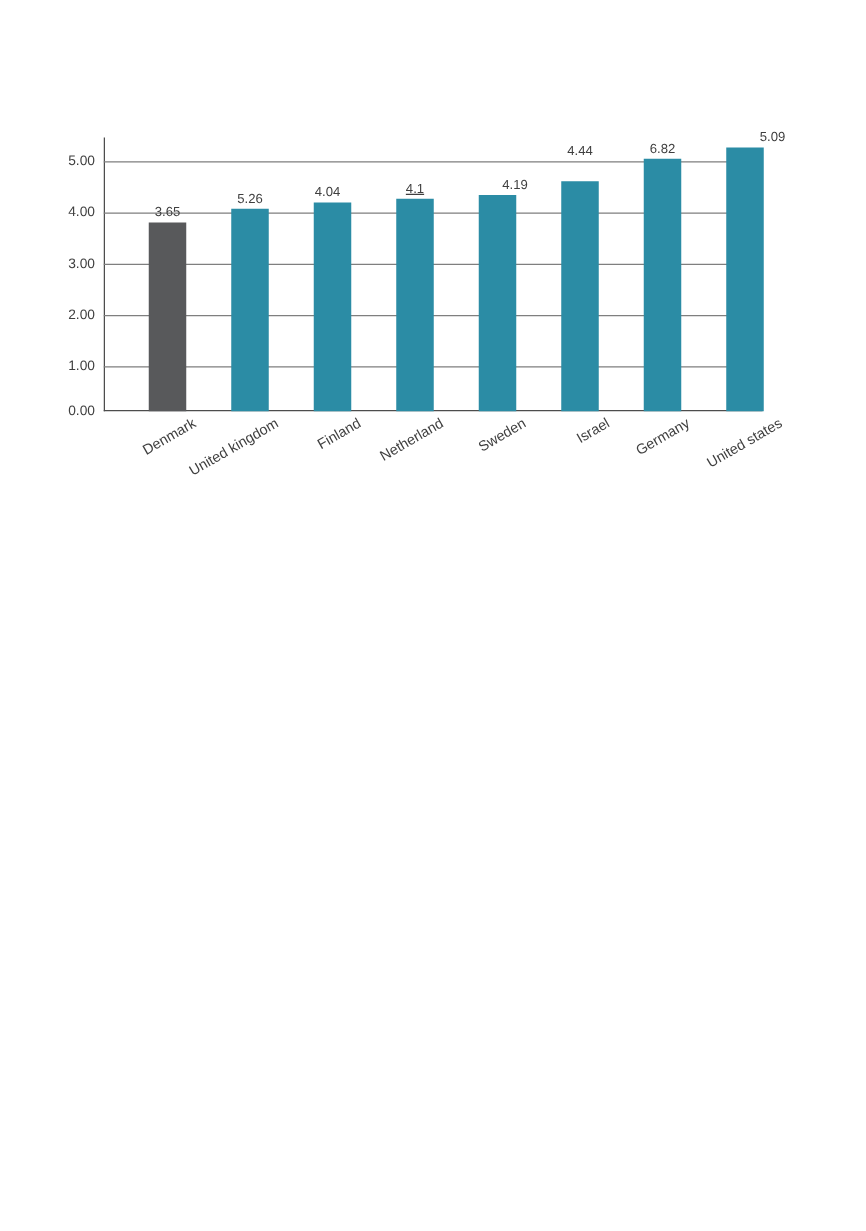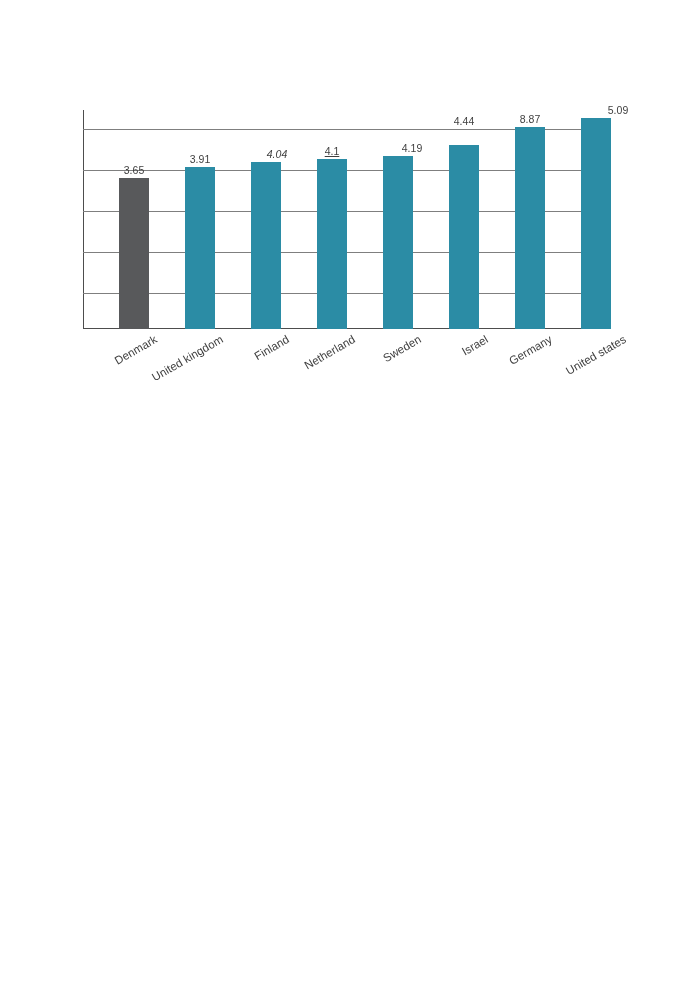--- a/index.html
+++ b/index.html
@@ -111,51 +111,59 @@
     transform: rotate(-30deg);
     transform-origin: right top;
     text-align: right;
   }
 </style>
 </head>
 <body>
 
 <div id="chart-container">
 
+  <div class="ytick-wrap">
+    <div class="ytick-label" style="top:14px;">5.00</div>
+    <div class="ytick-label" style="top:55px;">4.00</div>
+    <div class="ytick-label" style="top:96px;">3.00</div>
+    <div class="ytick-label" style="top:137px;">2.00</div>
+    <div class="ytick-label" style="top:178px;">1.00</div>
+    <div class="ytick-label" style="top:214px;">0.00</div>
+  </div>
 
   <div class="plot-area">
     <div class="axis-line-left"></div>
     <div class="grid-line" style="top:19px;"></div>
     <div class="grid-line" style="top:60px;"></div>
     <div class="grid-line" style="top:101px;"></div>
     <div class="grid-line" style="top:142px;"></div>
     <div class="grid-line" style="top:183px;"></div>
     <div class="axis-line-bottom"></div>
 
     <div class="bars-layer">
       <div class="bar" style="left:36px; height:151px; background:#58595b;"></div>
       <div class="bar-value" style="left:21px; bottom:153px;">3.65</div>
 
       <div class="bar" style="left:102px; height:162px; background:#2b8ca5;"></div>
-      <div class="bar-value" style="left:87px; bottom:164px;">3.91</div>
+      <div class="bar-value" style="left:87px; bottom:164px;">5.26</div>
 
       <div class="bar" style="left:168px; height:167px; background:#2b8ca5;"></div>
-      <div class="bar-value" style="left:164px; bottom:169px;font-style:italic;">4.04</div>
+      <div class="bar-value" style="left:149px; bottom:169px;">4.04</div>
 
       <div class="bar" style="left:234px; height:170px; background:#2b8ca5;"></div>
       <div class="bar-value" style="left:219px; bottom:172px;text-decoration:underline;">4.1</div>
 
       <div class="bar" style="left:300px; height:173px; background:#2b8ca5;"></div>
       <div class="bar-value" style="left:299px; bottom:175px;">4.19</div>
 
       <div class="bar" style="left:366px; height:184px; background:#2b8ca5;"></div>
       <div class="bar-value" style="left:351px; bottom:202px;">4.44</div>
 
       <div class="bar" style="left:432px; height:202px; background:#2b8ca5;"></div>
-      <div class="bar-value" style="left:417px; bottom:204px;">8.87</div>
+      <div class="bar-value" style="left:417px; bottom:204px;">6.82</div>
 
       <div class="bar" style="left:498px; height:211px; background:#2b8ca5;"></div>
       <div class="bar-value" style="left:505px; bottom:213px;">5.09</div>
     </div>
   </div>
 
   <div class="xlabels-layer">
     <div class="xlabel" style="left:-10px; width:80px;">Denmark</div>
     <div class="xlabel" style="left:46px; width:90px;">United kingdom</div>
     <div class="xlabel" style="left:132px; width:70px;">Finland</div>

